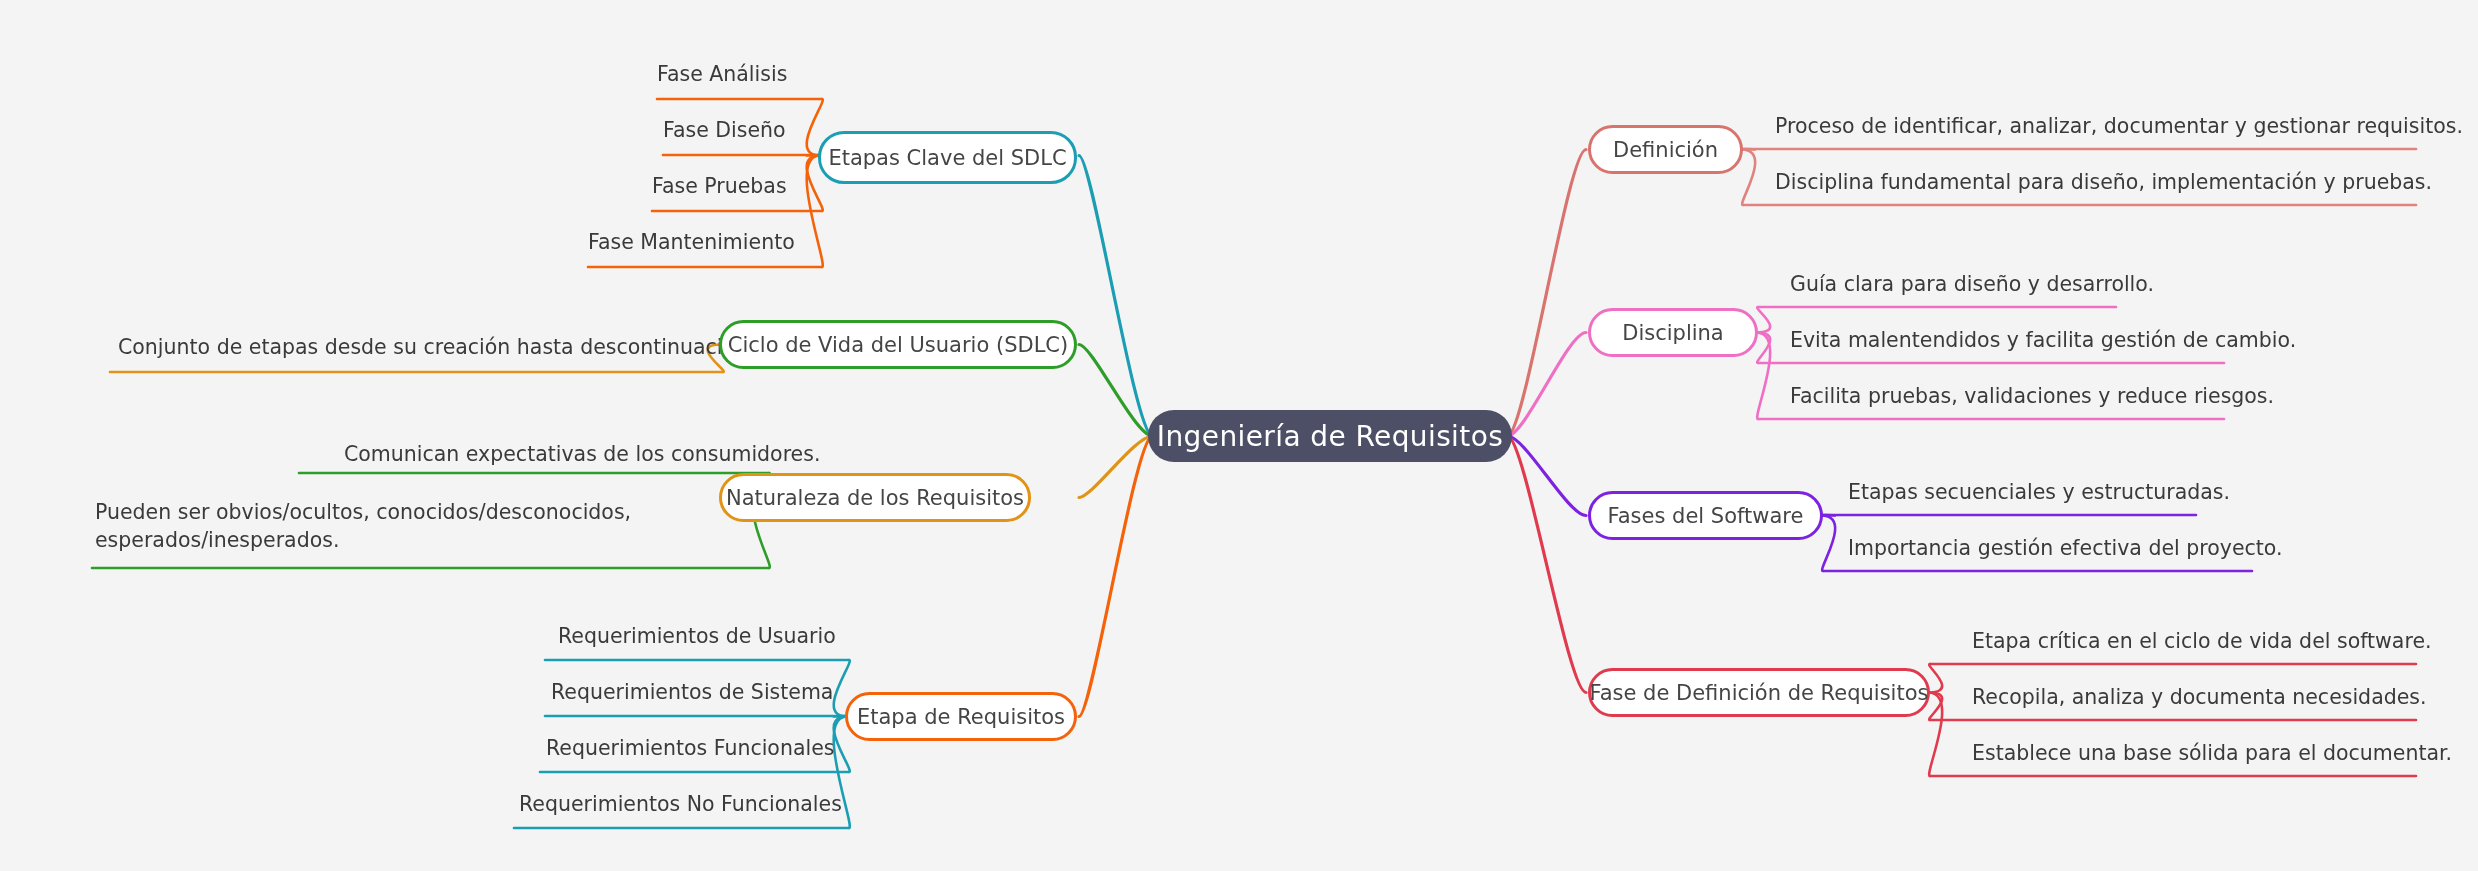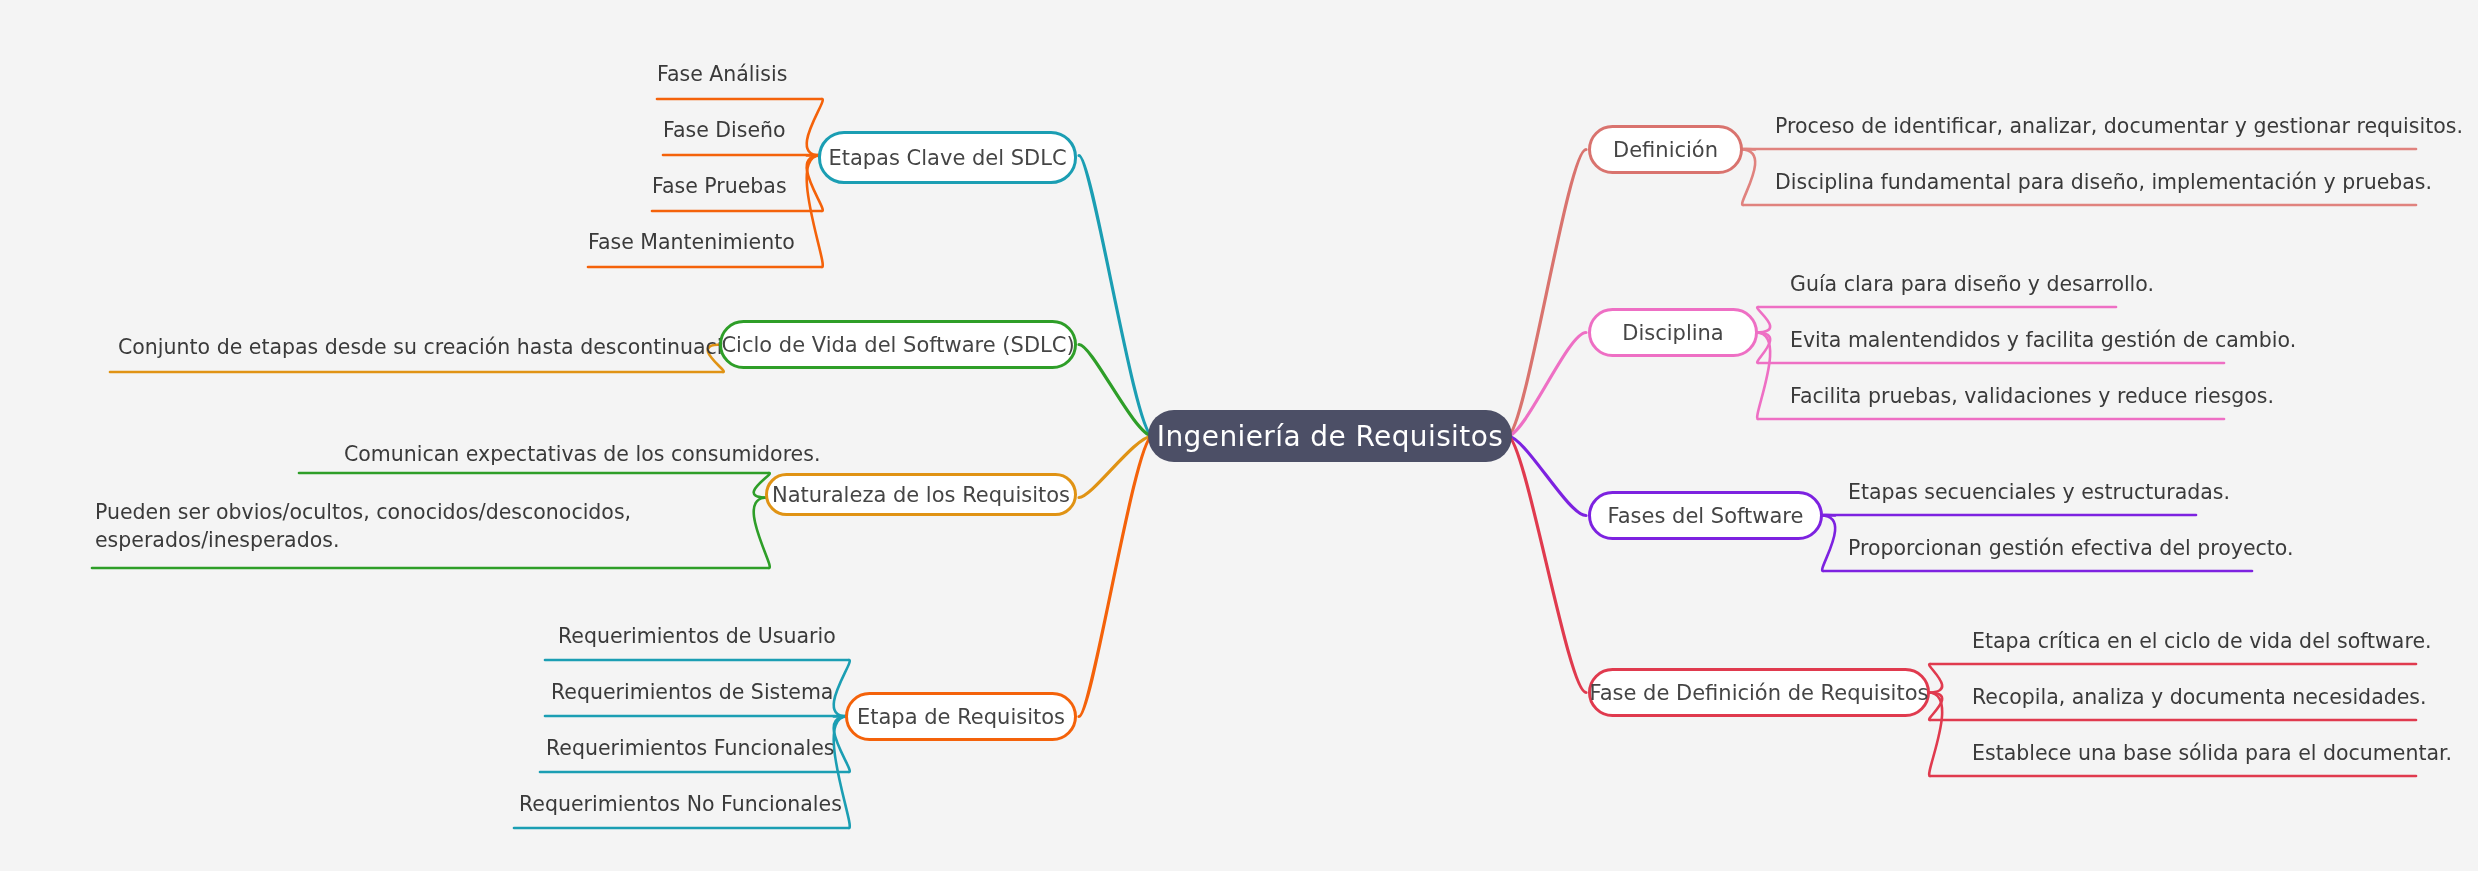--- a/index.html
+++ b/index.html
@@ -107,39 +107,39 @@
       <path d="M 1928 692.5 C 1962 692.5, 1923.2 776, 1930 776" fill="none" stroke="#e03a4e" stroke-width="2.6" stroke-linecap="round"></path>
       <line x1="1930" y1="776" x2="2416" y2="776" stroke="#e03a4e" stroke-width="2.6" stroke-linecap="round"></line>
     </svg>
   <div id="nodes">
       <div class="hub" style="left: 1148px; top: 410px; width: 364px; height: 52px; background: rgb(76, 79, 102); color: rgb(255, 255, 255);">Ingeniería de Requisitos</div>
       <div class="node" style="left: 818px; top: 131px; width: 259px; height: 53px; border-color: rgb(27, 158, 179);">Etapas Clave del SDLC</div>
       <div class="leaf l" style="left: 657px; top: 60px;">Fase Análisis</div>
       <div class="leaf l" style="left: 663px; top: 116px;">Fase Diseño</div>
       <div class="leaf l" style="left: 652px; top: 172px;">Fase Pruebas</div>
       <div class="leaf l" style="left: 588px; top: 228px;">Fase Mantenimiento</div>
-      <div class="node" style="left: 719px; top: 320px; width: 358px; height: 49px; border-color: rgb(46, 158, 40);">Ciclo de Vida del Software (SDLC)</div>
+      <div class="node" style="left: 719px; top: 320px; width: 358px; height: 49px; border-color: rgb(46, 158, 40);">Ciclo de Vida del Usuario (SDLC)</div>
       <div class="leaf l" style="left: 118px; top: 333px;">Conjunto de etapas desde su creación hasta descontinuación.</div>
-      <div class="node" style="left: 765px; top: 473px; width: 312px; height: 43px; border-color: rgb(224, 147, 20);">Naturaleza de los Requisitos</div>
+      <div class="node" style="left: 719px; top: 473px; width: 312px; height: 49px; border-color: rgb(224, 147, 20);">Naturaleza de los Requisitos</div>
       <div class="leaf l" style="left: 303px; top: 440px; margin-left: 41px;">Comunican expectativas de los consumidores.</div>
       <div class="leaf l" style="left: 95px; top: 498px;">Pueden ser obvios/ocultos, conocidos/desconocidos,
 esperados/inesperados.</div>
       <div class="node" style="left: 845px; top: 692px; width: 232px; height: 49px; border-color: rgb(244, 98, 10);">Etapa de Requisitos</div>
       <div class="leaf l" style="left: 558px; top: 622px;">Requerimientos de Usuario</div>
       <div class="leaf l" style="left: 551px; top: 678px;">Requerimientos de Sistema</div>
       <div class="leaf l" style="left: 546px; top: 734px;">Requerimientos Funcionales</div>
       <div class="leaf l" style="left: 519px; top: 790px;">Requerimientos No Funcionales</div>
       <div class="node" style="left: 1588px; top: 125px; width: 155px; height: 49px; border-color: rgb(217, 115, 110);">Definición</div>
       <div class="leaf r" style="left: 1775px; top: 112px;">Proceso de identificar, analizar, documentar y gestionar requisitos.</div>
       <div class="leaf r" style="left: 1775px; top: 168px;">Disciplina fundamental para diseño, implementación y pruebas.</div>
       <div class="node" style="left: 1588px; top: 308px; width: 170px; height: 49px; border-color: rgb(238, 111, 196);">Disciplina</div>
       <div class="leaf r" style="left: 1790px; top: 270px;">Guía clara para diseño y desarrollo.</div>
       <div class="leaf r" style="left: 1790px; top: 326px;">Evita malentendidos y facilita gestión de cambio.</div>
       <div class="leaf r" style="left: 1790px; top: 382px;">Facilita pruebas, validaciones y reduce riesgos.</div>
       <div class="node" style="left: 1588px; top: 491px; width: 235px; height: 49px; border-color: rgb(125, 34, 224);">Fases del Software</div>
       <div class="leaf r" style="left: 1848px; top: 478px;">Etapas secuenciales y estructuradas.</div>
-      <div class="leaf r" style="left: 1848px; top: 534px;">Proporcionan gestión efectiva del proyecto.</div>
+      <div class="leaf r" style="left: 1848px; top: 534px;">Importancia gestión efectiva del proyecto.</div>
       <div class="node" style="left: 1588px; top: 668px; width: 342px; height: 49px; border-color: rgb(224, 58, 78);">Fase de Definición de Requisitos</div>
       <div class="leaf r" style="left: 1972px; top: 627px;">Etapa crítica en el ciclo de vida del software.</div>
       <div class="leaf r" style="left: 1972px; top: 683px;">Recopila, analiza y documenta necesidades.</div>
       <div class="leaf r" style="left: 1972px; top: 739px;">Establece una base sólida para el documentar.</div>
     </div>
 </div>
 
 </body></html>

